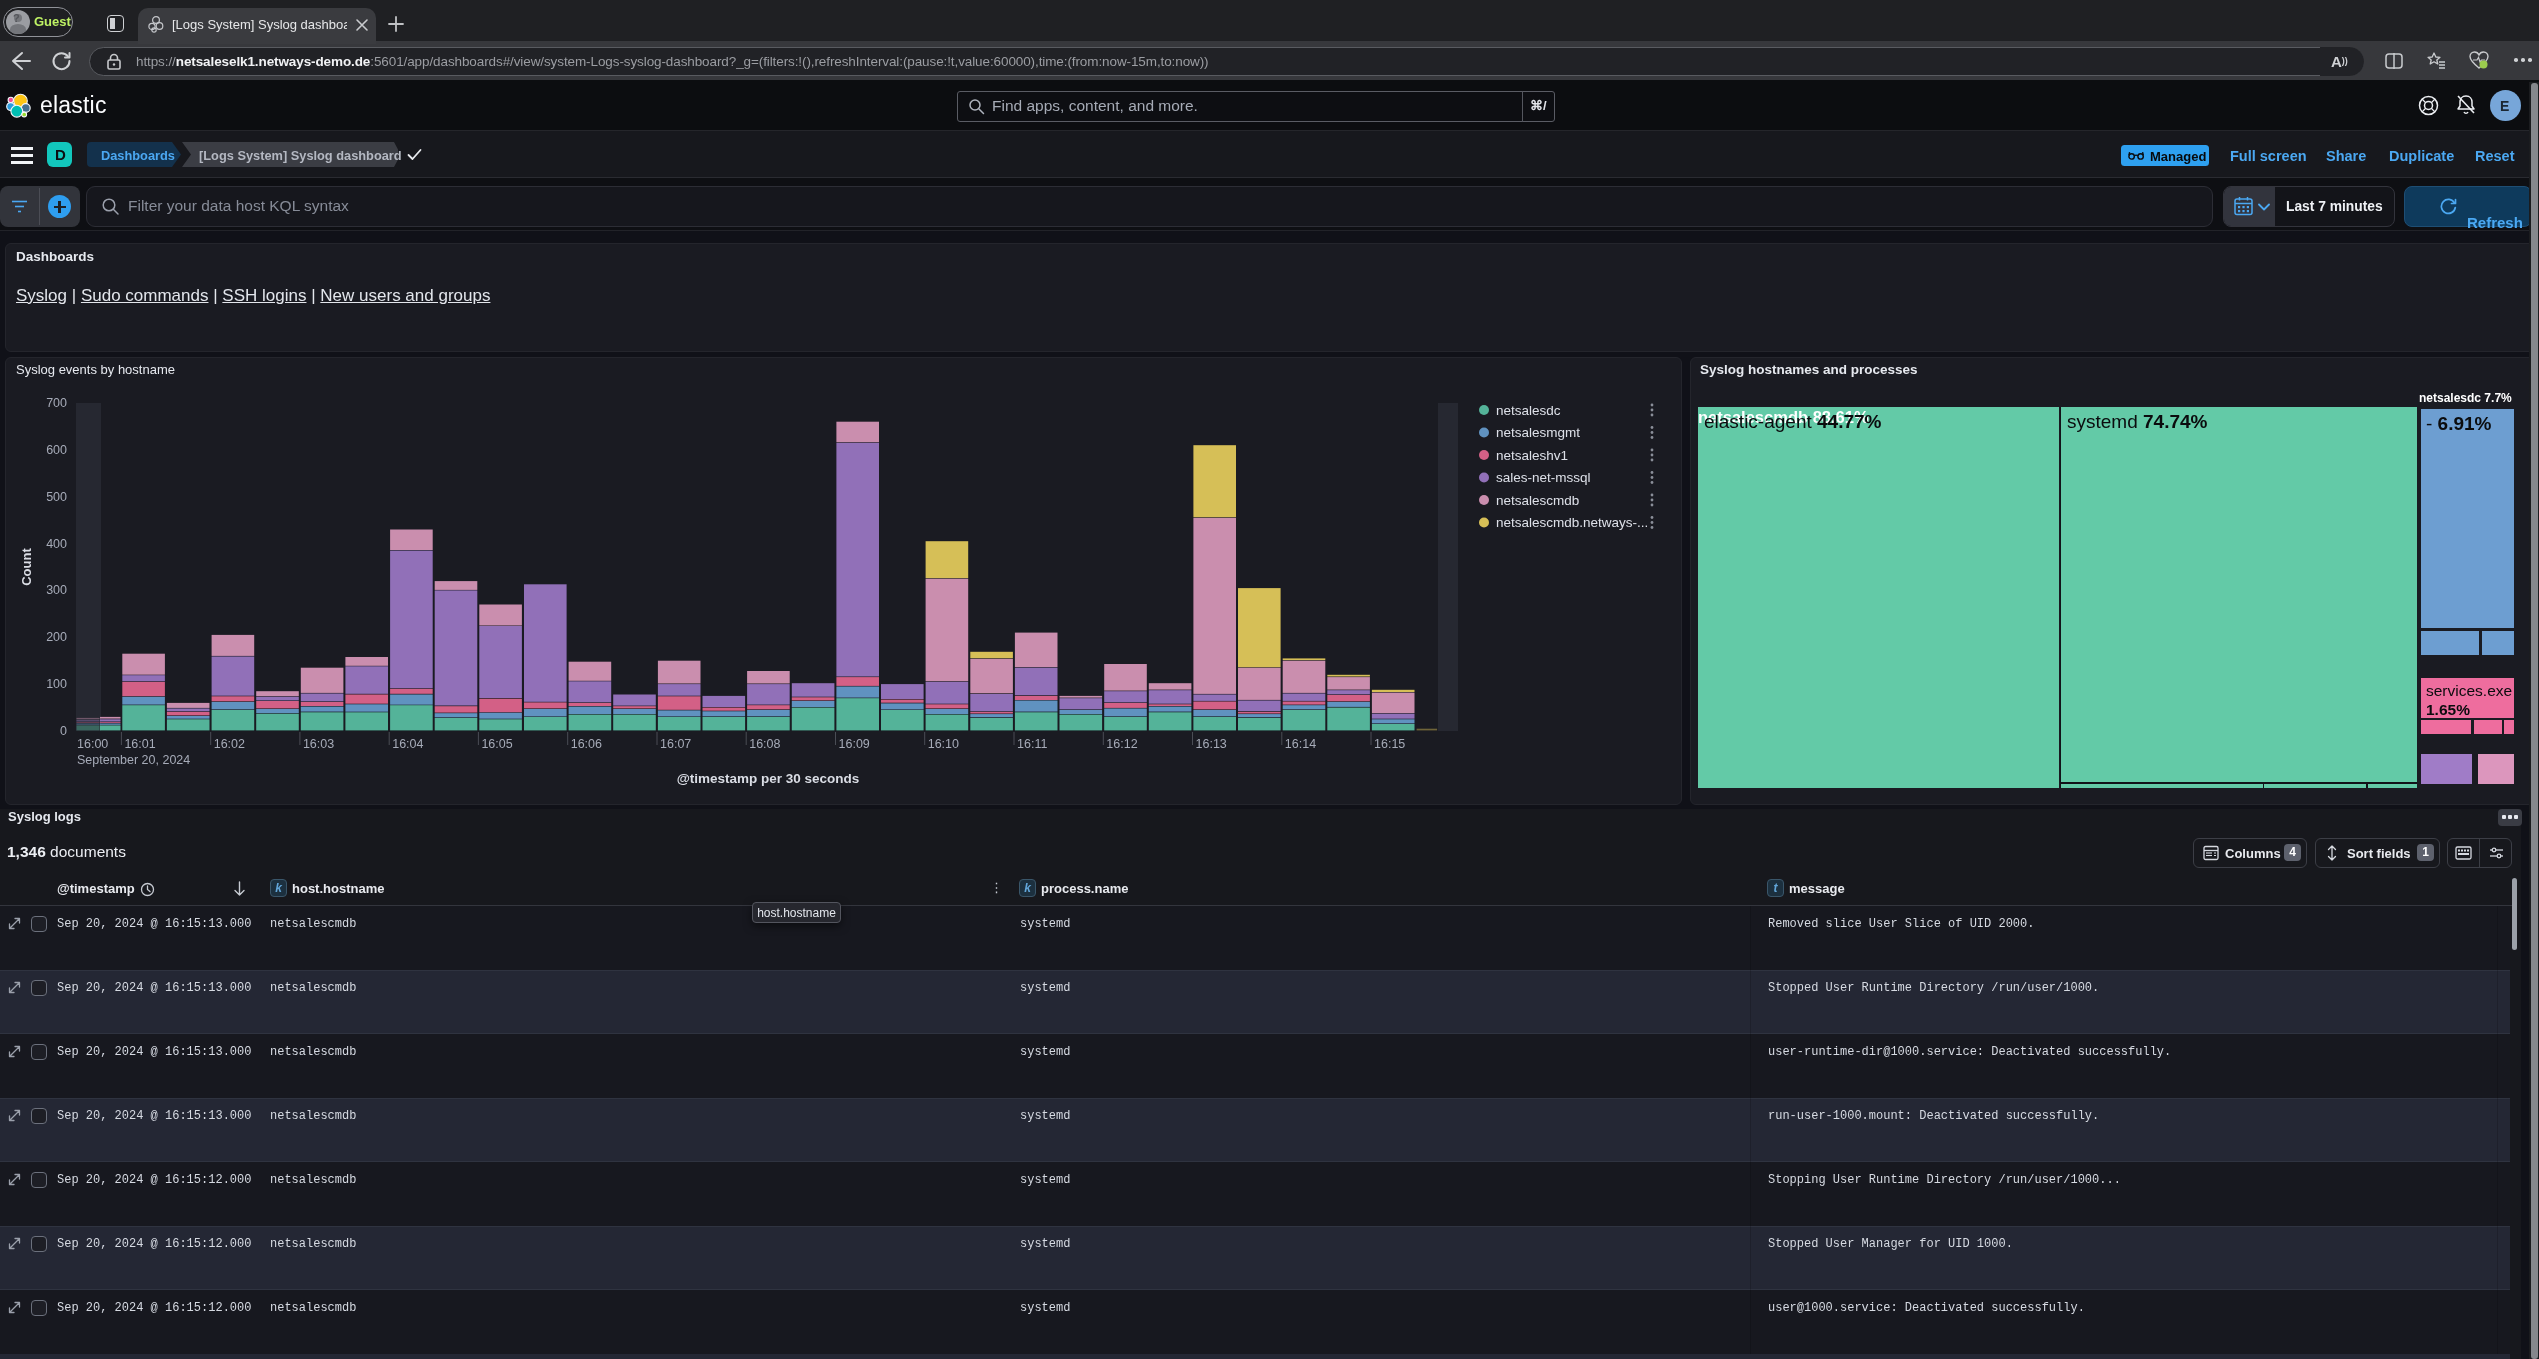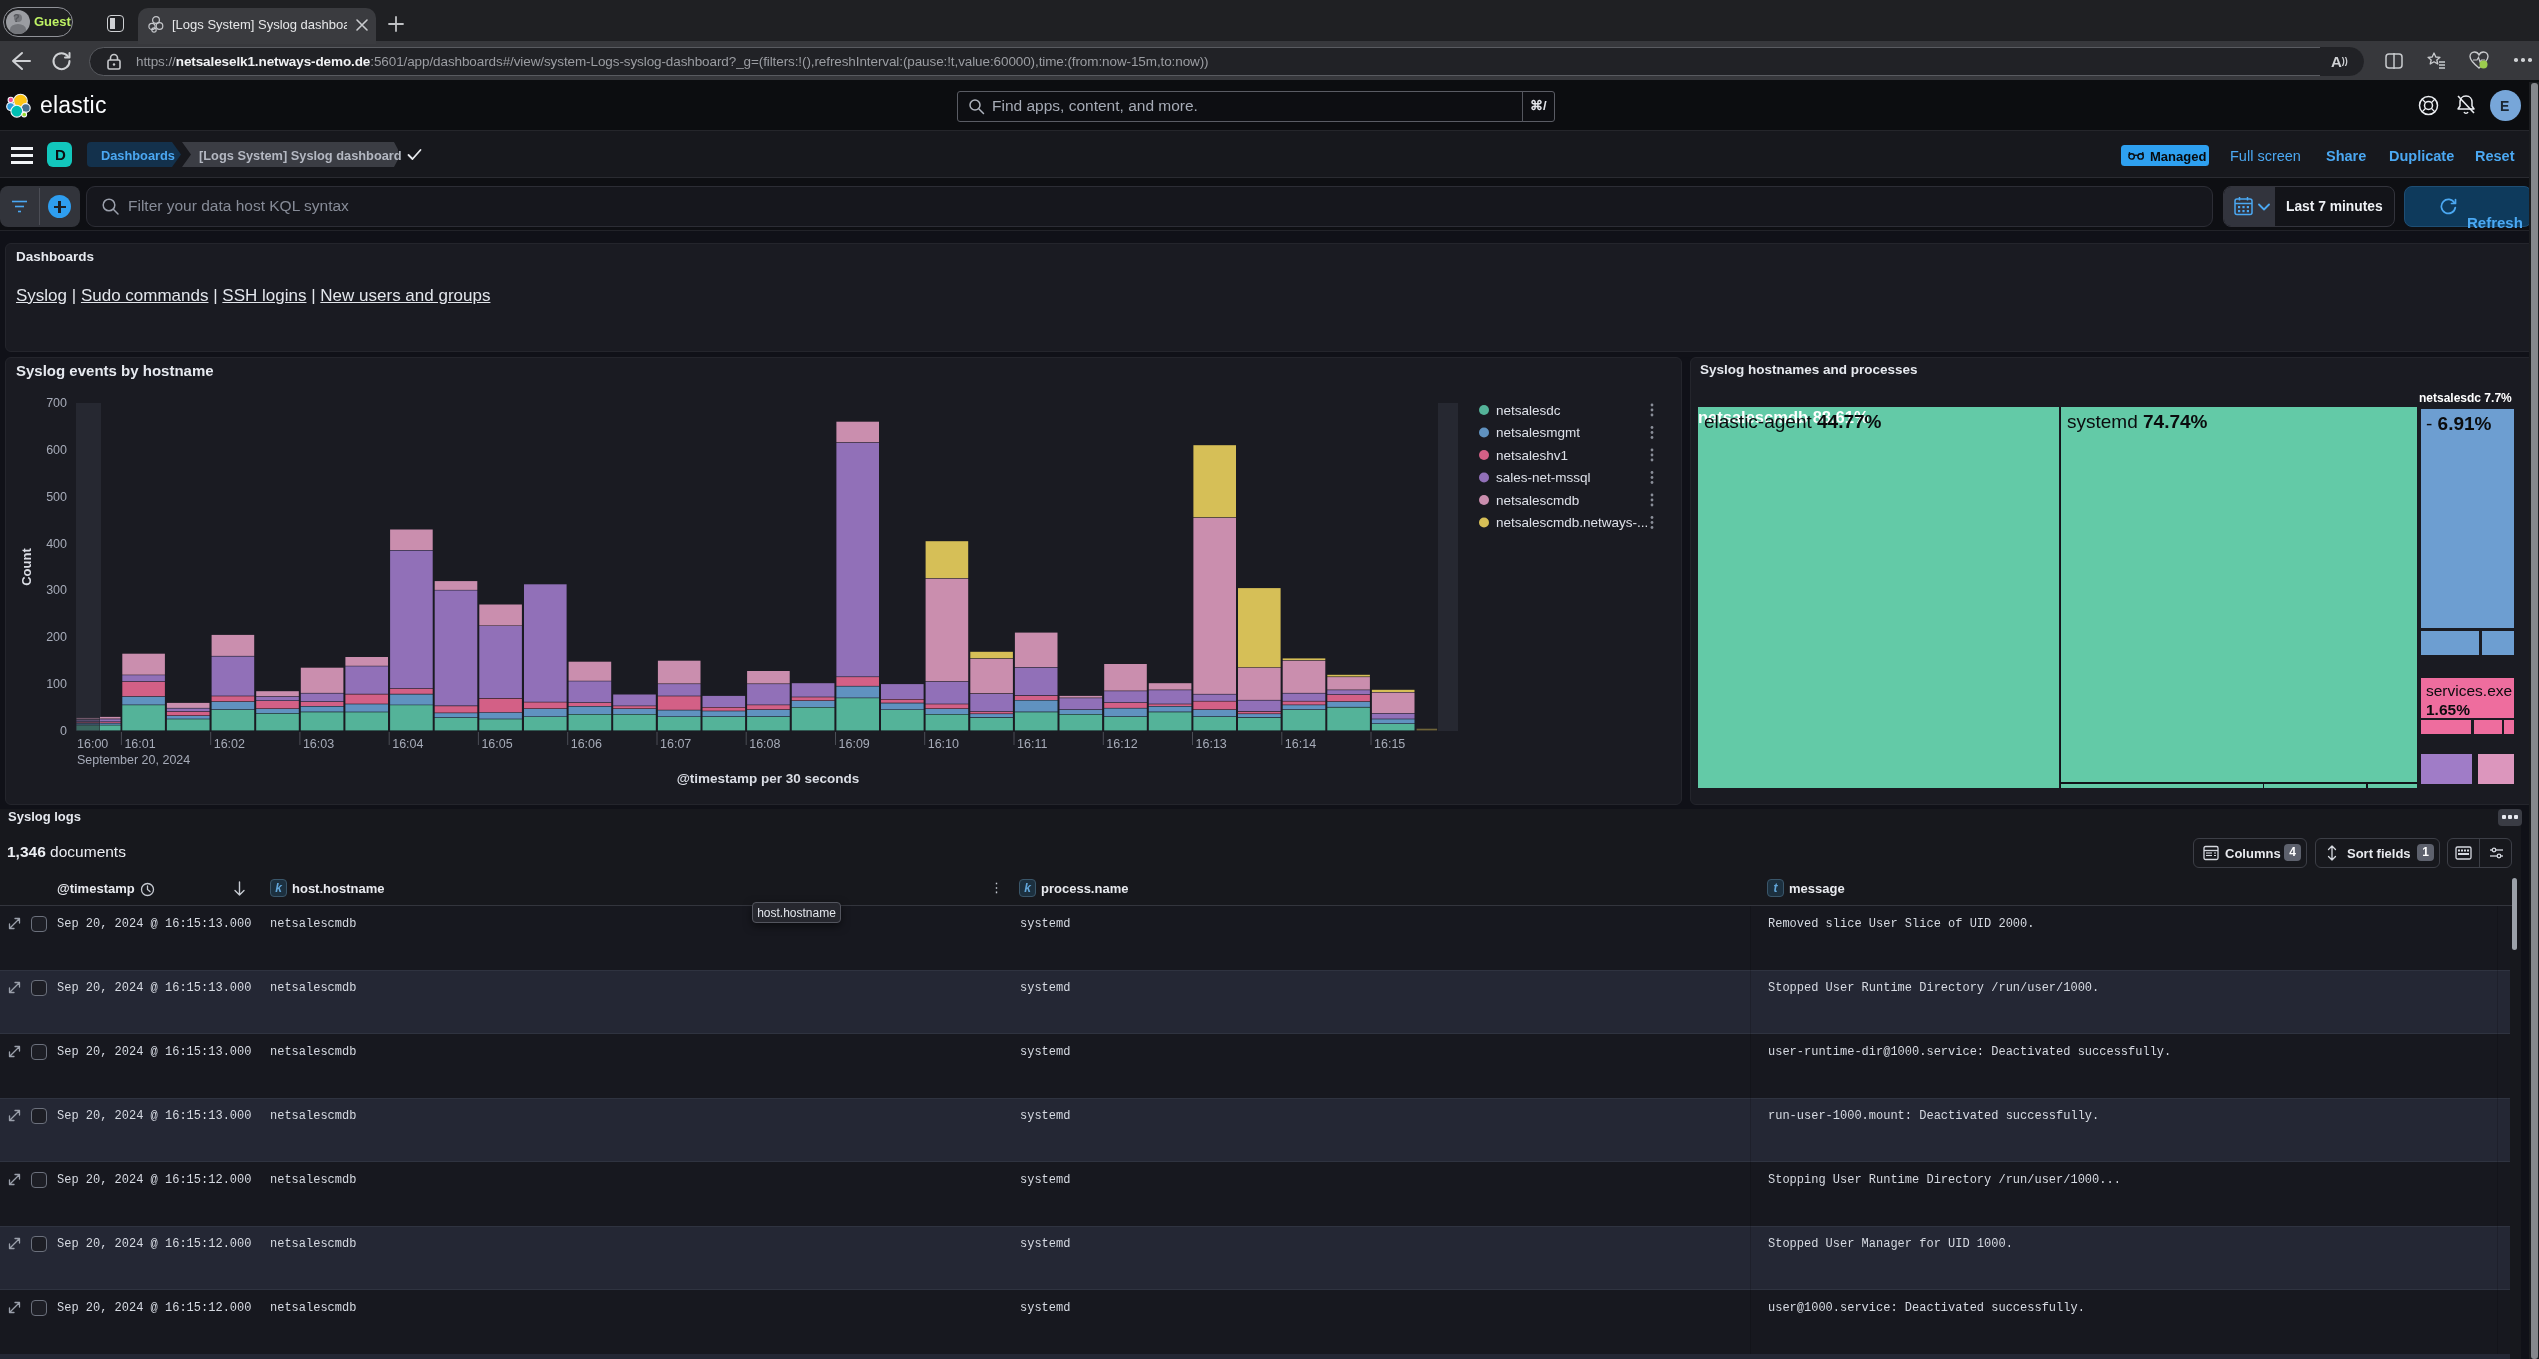--- a/index.html
+++ b/index.html
@@ -128,21 +128,21 @@
 
 <div class="abs" style="left:2121px;top:145px;width:88px;height:21px;background:#2ea0f0;border-radius:3.5px"></div>
 <svg class="abs" style="left:2128px;top:150px" width="17" height="11" viewBox="0 0 17 11" xmlns="http://www.w3.org/2000/svg">
     <g stroke="#0a0c0f" stroke-width="1.4" fill="none">
       <circle cx="3.6" cy="6.4" r="2.7"></circle>
       <circle cx="12.6" cy="6.4" r="2.7"></circle>
       <path d="M6.3 5.6 Q8.1 4.6 9.9 5.6 M1 5.2 L1.6 2.2 M15.2 5.2 L14.6 2.2"></path>
     </g>
   </svg>
 <div class="abs" style="left:2150px;top:149px;font-size:13px;font-weight:700;color:#07090c">Managed</div>
-<div class="abs" style="left:2230px;top:148px;font-size:14.5px;font-weight:400;color:#4ba8f2">Full screen</div>
+<div class="abs" style="left:2230px;top:148px;font-size:14.5px;font-weight:700;color:#4ba8f2">Full screen</div>
 <div class="abs" style="left:2326px;top:148px;font-size:14.5px;font-weight:700;color:#4ba8f2">Share</div>
 <div class="abs" style="left:2389px;top:148px;font-size:14.5px;font-weight:700;color:#4ba8f2">Duplicate</div>
 <div class="abs" style="left:2475px;top:148px;font-size:14.5px;font-weight:700;color:#4ba8f2">Reset</div>
 
 <div class="abs" style="left:0;top:178px;width:2539px;height:53px;background:#0e0f13;border-bottom:1px solid #222329"></div>
 <div class="abs" style="left:0px;top:186px;width:80px;height:41px;background:#32343b;border-radius:8px"></div>
 <div class="abs" style="left:39px;top:188px;width:1px;height:37px;background:#4b4d55"></div>
 <svg class="abs" style="left:11px;top:199px" width="17" height="15" viewBox="0 0 17 15" xmlns="http://www.w3.org/2000/svg">
     <g stroke="#4ba8f2" stroke-width="1.6">
       <line x1="1" y1="2.5" x2="16" y2="2.5"></line>
@@ -188,21 +188,21 @@
   </svg>
 <div class="abs" style="left:2467px;top:214px;font-size:15px;font-weight:700;color:#4ba8f2">Refresh</div>
 
 <div class="abs" style="left:5px;top:243px;width:2529px;height:109px;background:#1a1b22;border:1px solid #24252c;border-radius:6px"></div>
 <div class="abs" style="left:16px;top:249px;font-size:13.5px;font-weight:700;color:#e6e9ef">Dashboards</div>
 <div class="abs" style="left:16px;top:286px;font-size:17px;color:#e3e6ec">
  <span style="text-decoration:underline">Syslog</span> | <span style="text-decoration:underline">Sudo commands</span> | <span style="text-decoration:underline">SSH logins</span> | <span style="text-decoration:underline">New users and groups</span>
 </div>
 
 <div class="abs" style="left:5px;top:357px;width:1677px;height:448px;background:#1a1b22;border:1px solid #24252c;border-radius:6px"></div>
-<div class="abs" style="left:16px;top:362px;font-size:15px;font-weight:700;color:#e6e9ef">Syslog events by hostname</div>
+<div class="abs" style="left:16px;top:362px;font-size:13px;font-weight:400;color:#e6e9ef">Syslog events by hostname</div>
 <svg width="1677" height="448" style="position:absolute;left:5px;top:357px" xmlns="http://www.w3.org/2000/svg">
 <rect x="71" y="46" width="25" height="328" fill="#262831"></rect>
 <rect x="1433" y="46" width="20" height="328" fill="#262831"></rect>
 <text x="62" y="378" fill="#a6abb8" font-size="12.5" text-anchor="end">0</text>
 <text x="62" y="331" fill="#a6abb8" font-size="12.5" text-anchor="end">100</text>
 <text x="62" y="284" fill="#a6abb8" font-size="12.5" text-anchor="end">200</text>
 <text x="62" y="237" fill="#a6abb8" font-size="12.5" text-anchor="end">300</text>
 <text x="62" y="191" fill="#a6abb8" font-size="12.5" text-anchor="end">400</text>
 <text x="62" y="144" fill="#a6abb8" font-size="12.5" text-anchor="end">500</text>
 <text x="62" y="97" fill="#a6abb8" font-size="12.5" text-anchor="end">600</text>

